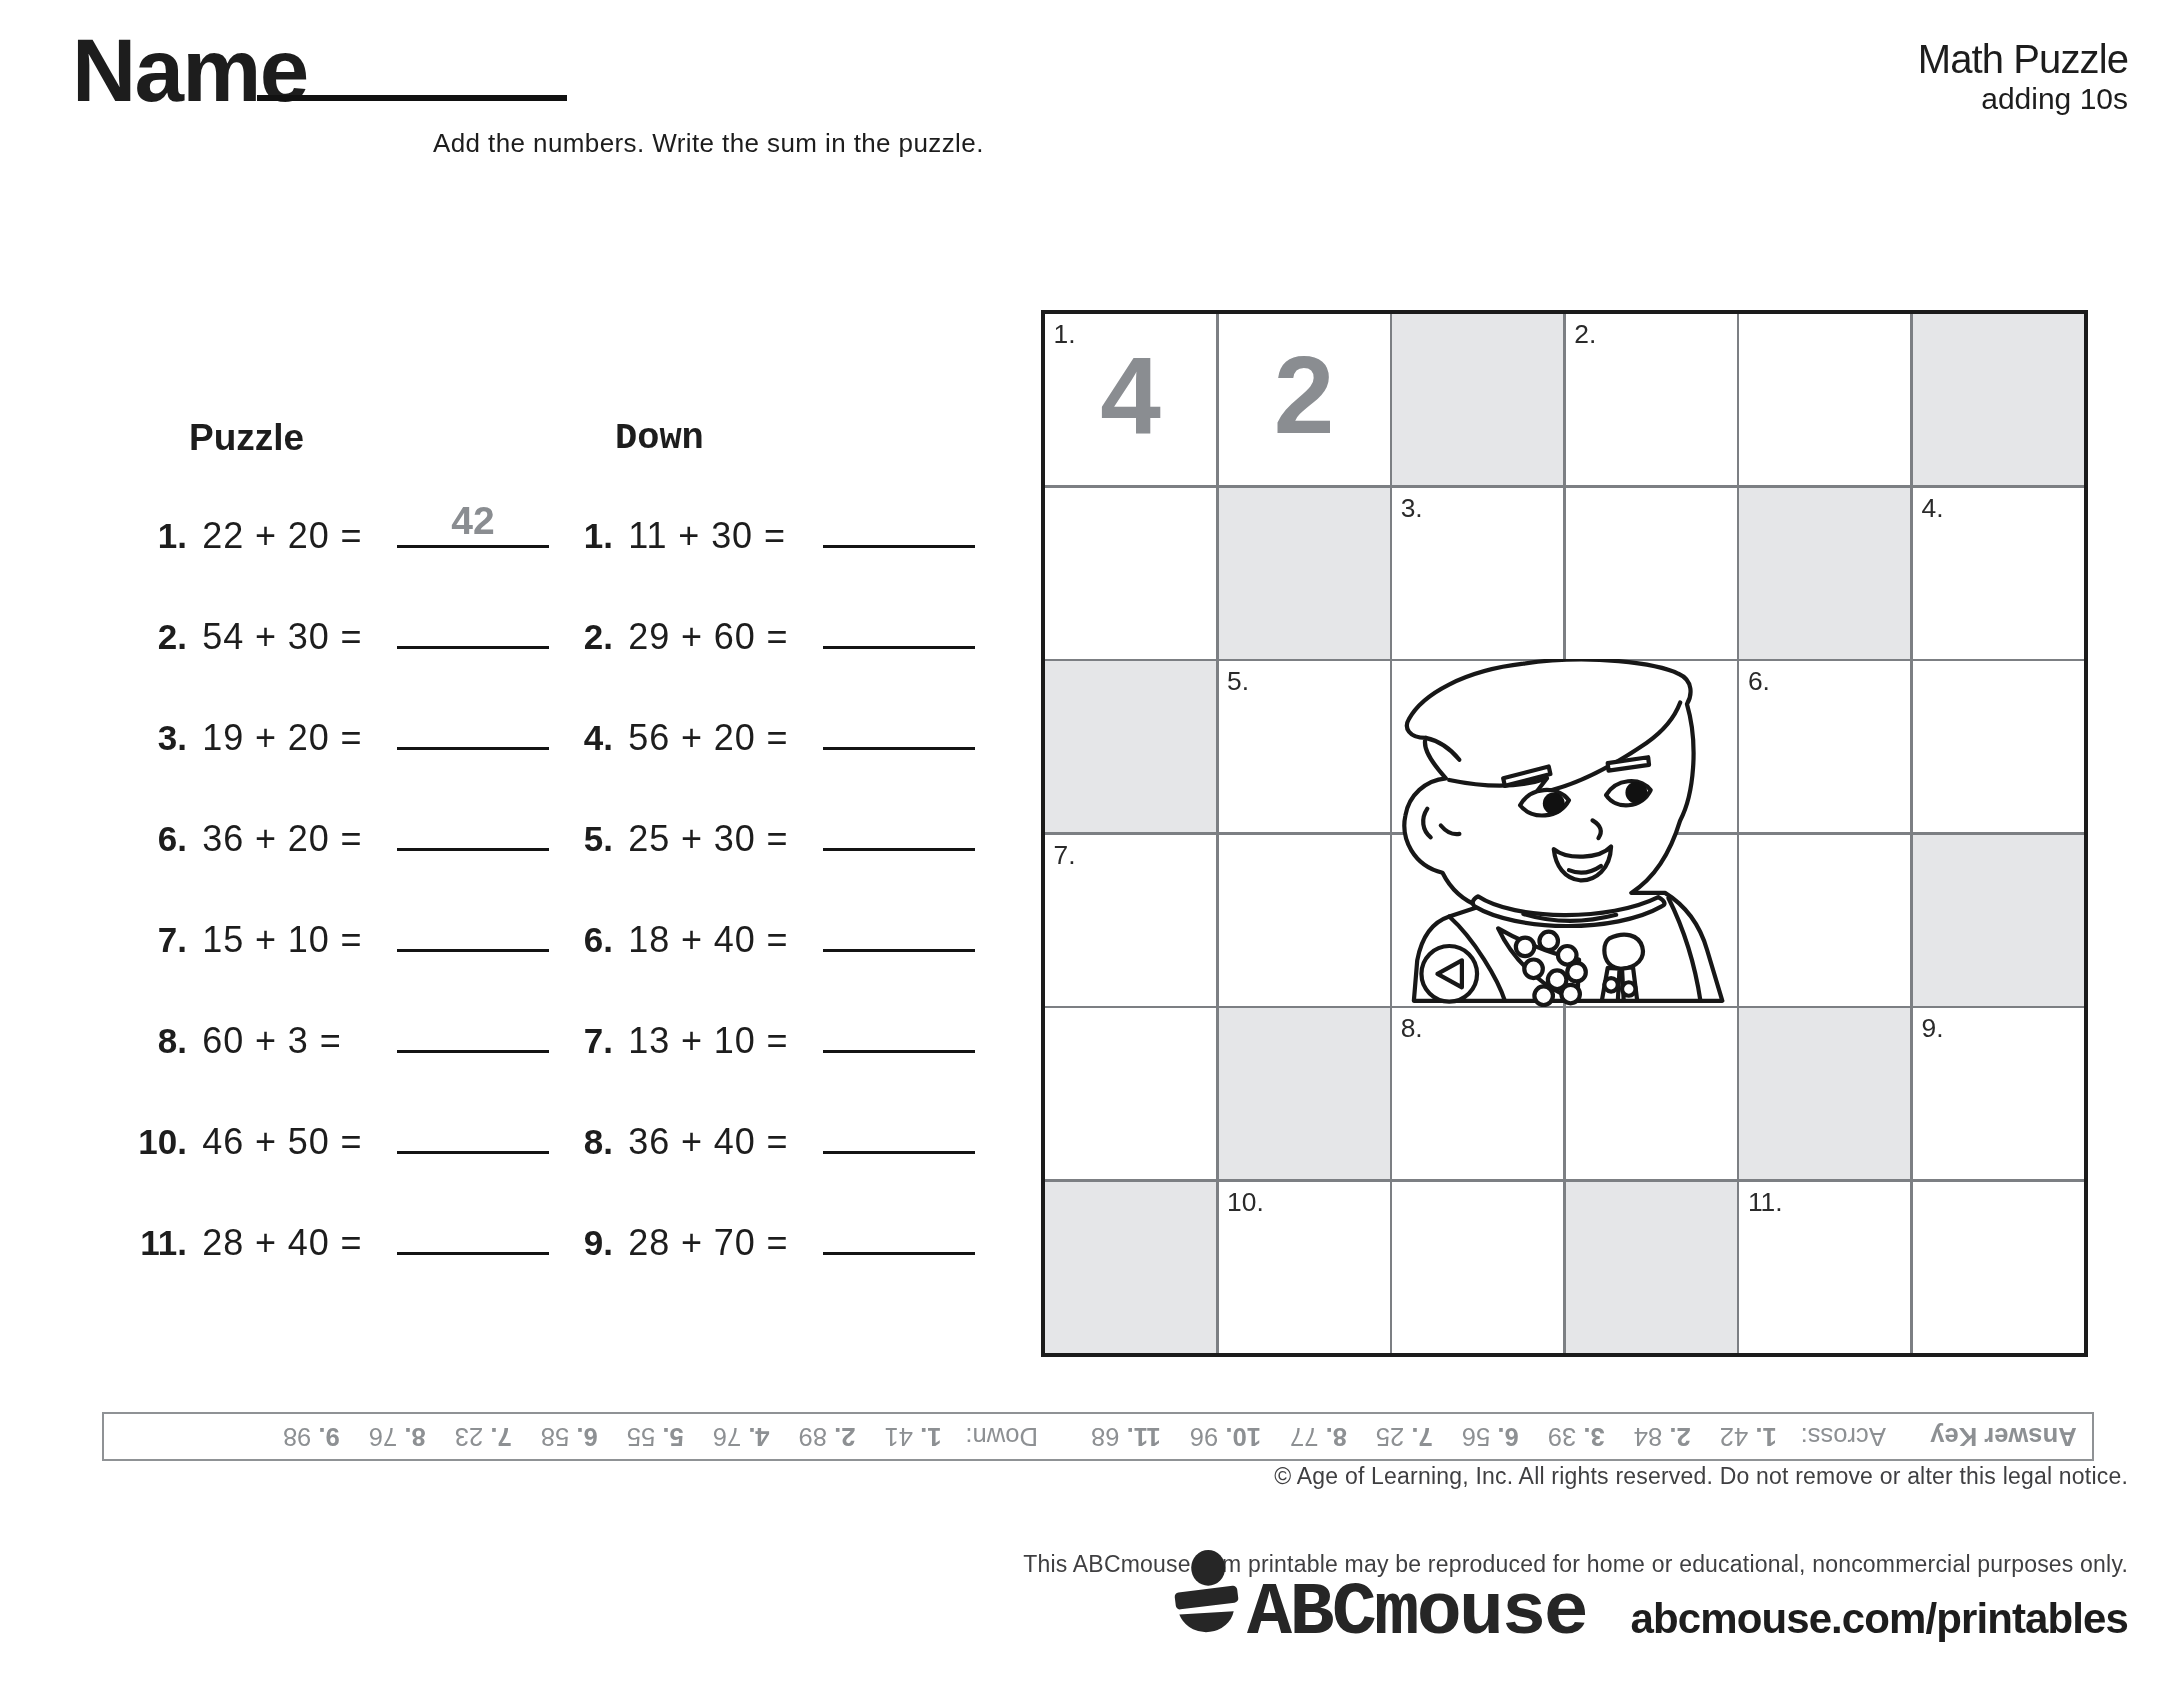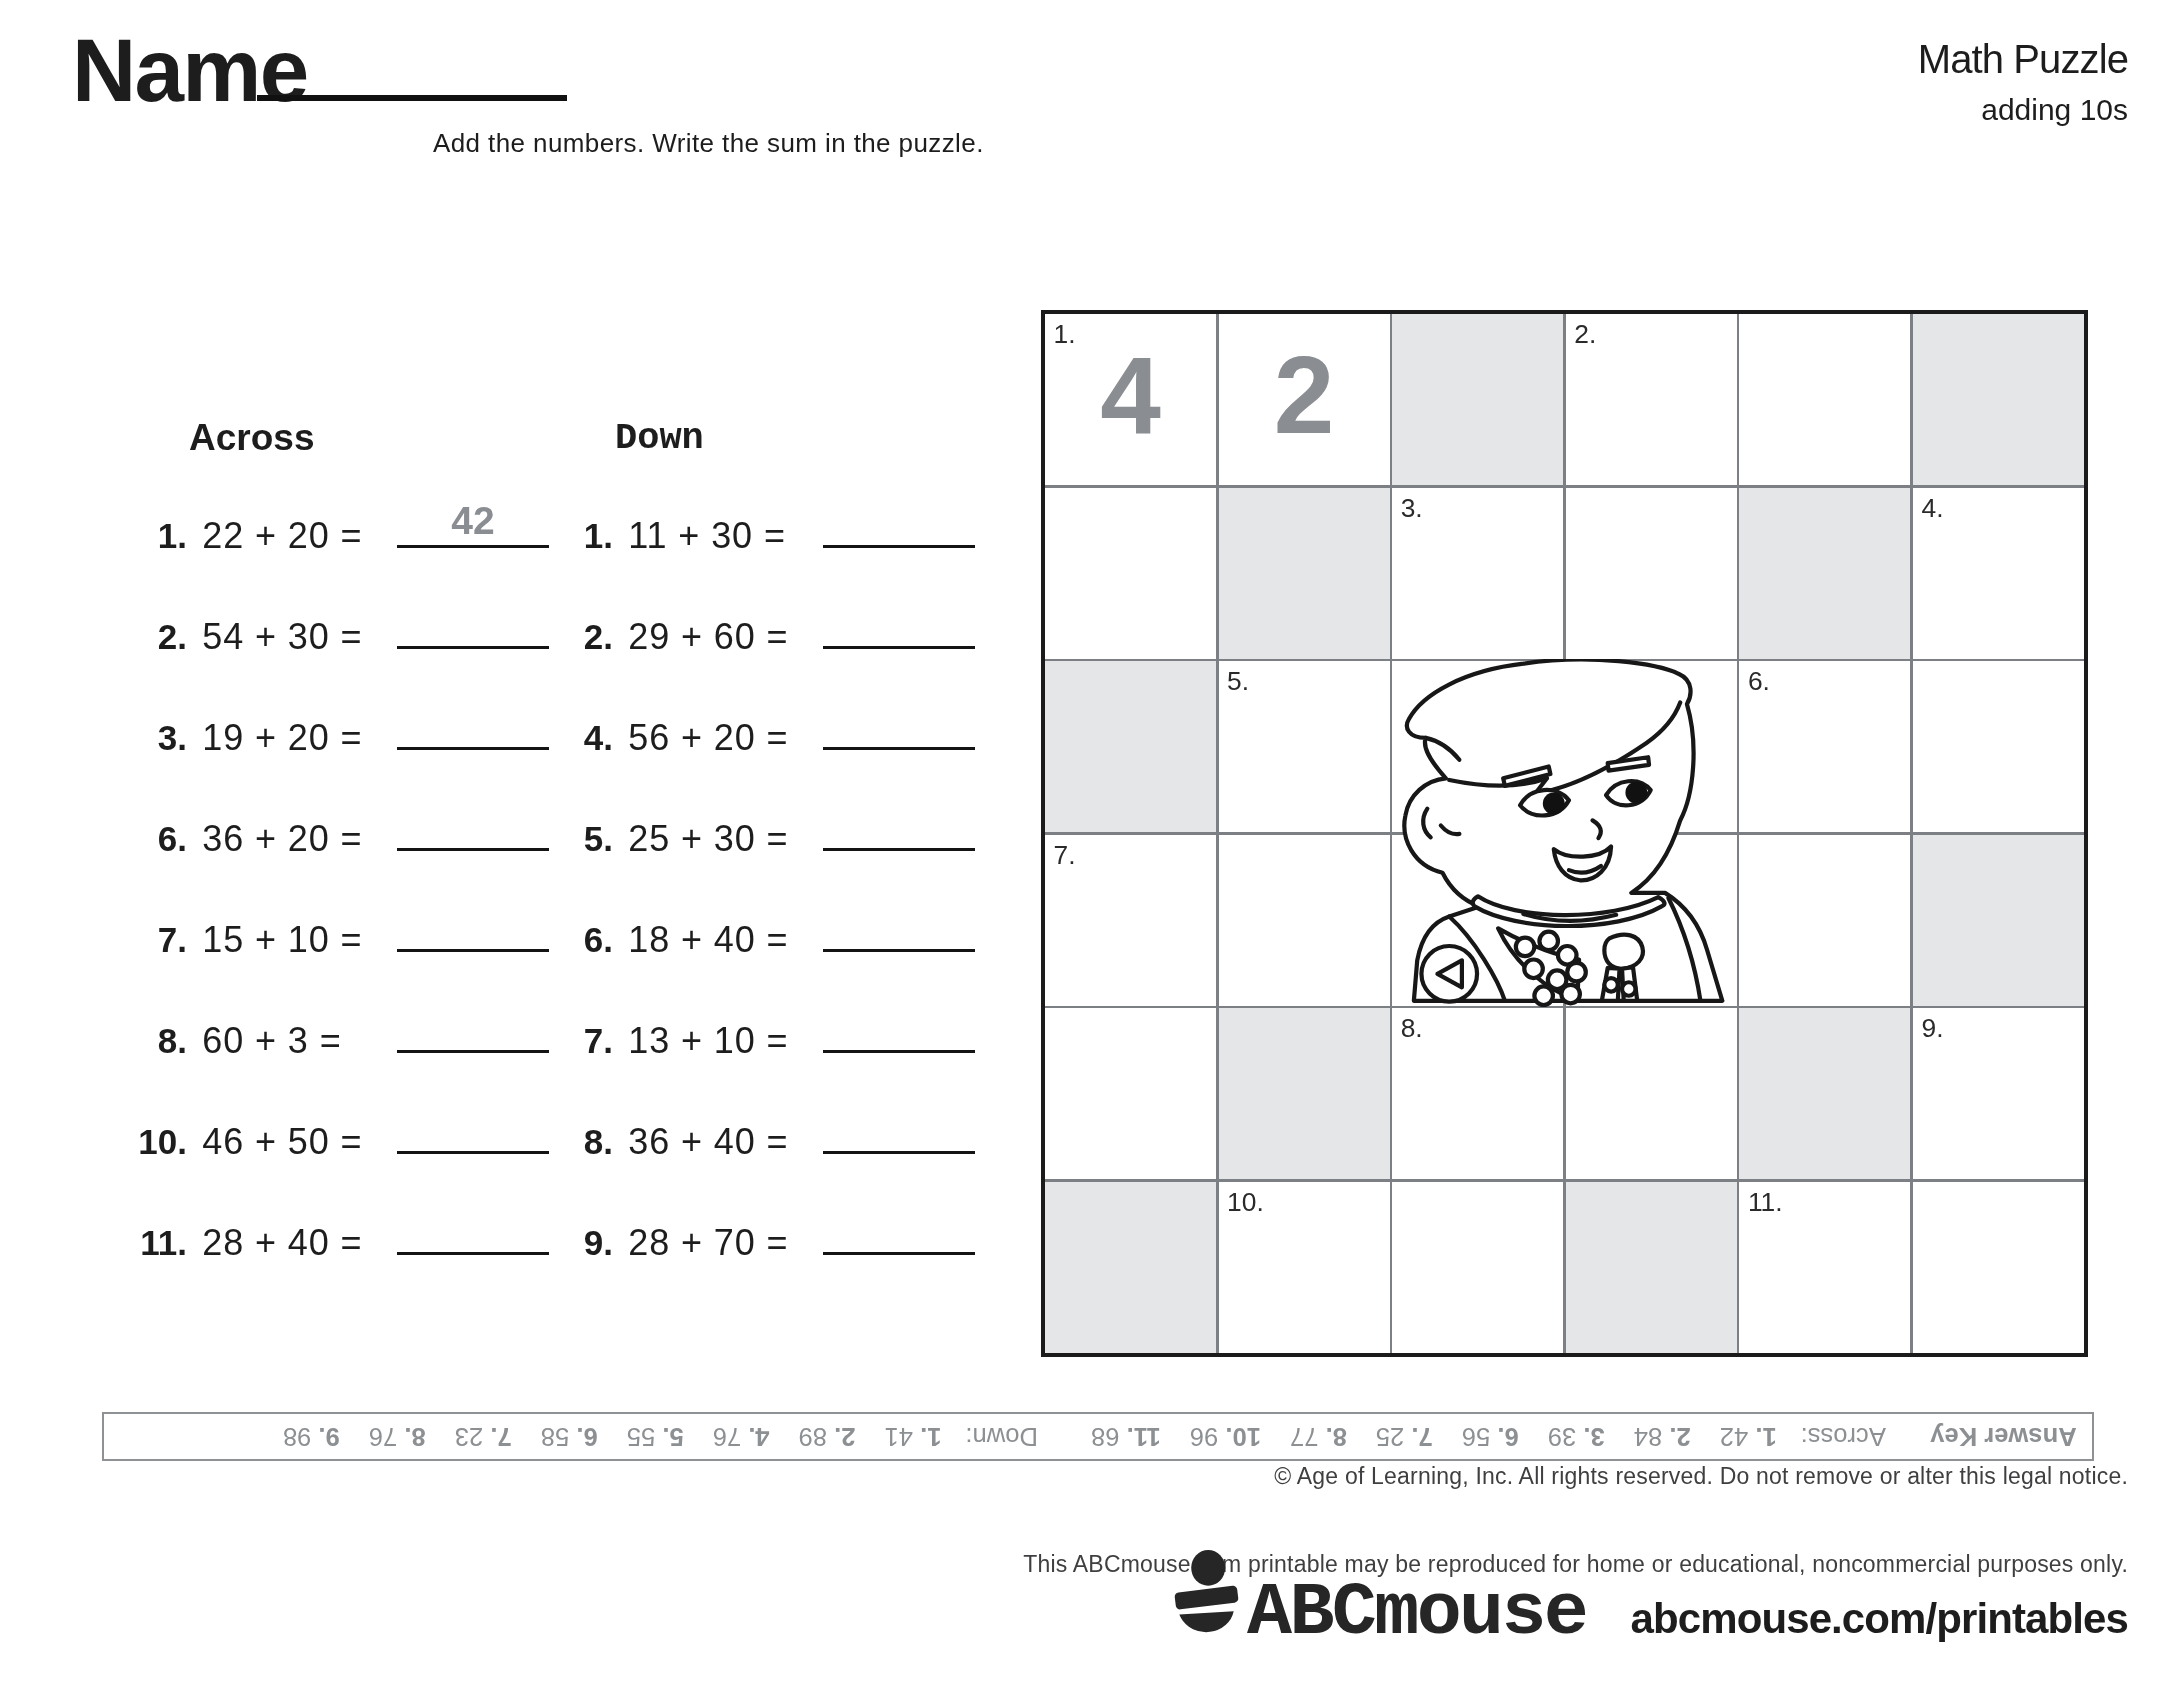--- a/index.html
+++ b/index.html
@@ -6,21 +6,21 @@
   html,body { background:#ffffff; }
   .sheet{
     position:relative; width:2181px; height:1685px; background:#ffffff;
     font-family:"Liberation Sans", sans-serif; color:#1d1d1d; overflow:hidden;
   }
   
   .name-label{ position:absolute; left:72px; top:19px; font-size:89px; font-weight:bold; letter-spacing:-1.7px; }
   .name-line{ position:absolute; left:257px; top:41px; width:310px; height:60px; border-bottom:6px solid #111; }
   .title-block{ position:absolute; right:53px; top:37px; text-align:right; }
   .sheet-title{ font-size:40px; font-weight:normal; letter-spacing:-0.9px; }
-  .sheet-subtitle{ font-size:30px; margin-top:11px; }
+  .sheet-subtitle{ font-size:30px; margin-top:0; }
   .instruction{ position:absolute; left:433px; top:128px; font-size:26px; letter-spacing:0.4px; }
 
   
   .col-head{ position:absolute; font-size:37px; font-weight:bold; }
   #across-head{ left:189px; top:417px; }
   #down-head{ left:615px; top:417px;font-family:Liberation Mono, monospace; }
   .prob-list{ position:absolute; top:504px; }
   #across-list{ left:119px; }
   #down-list{ left:545px; }
   .prob-row{ display:flex; align-items:baseline; margin-bottom:55px; height:46px; }
@@ -69,21 +69,21 @@
 <div class="sheet">
 
   <div class="name-label">Name</div>
   <div class="name-line"></div>
   <div class="title-block">
     <div class="sheet-title">Math Puzzle</div>
     <div class="sheet-subtitle">adding 10s</div>
   </div>
   <div class="instruction">Add the numbers. Write the sum in the puzzle.</div>
 
-  <div class="col-head" id="across-head">Across</div>
+  <div class="col-head" id="across-head">Puzzle</div>
   <div class="col-head" id="down-head">Down</div>
   <div class="prob-list" id="across-list">
       <div class="prob-row">
         <span class="pnum">1.</span>
         <span class="peq">22 + 20 =</span>
         <span class="pblank">
           <span class="pans">42</span>
         </span>
       </div>
       <div class="prob-row">

